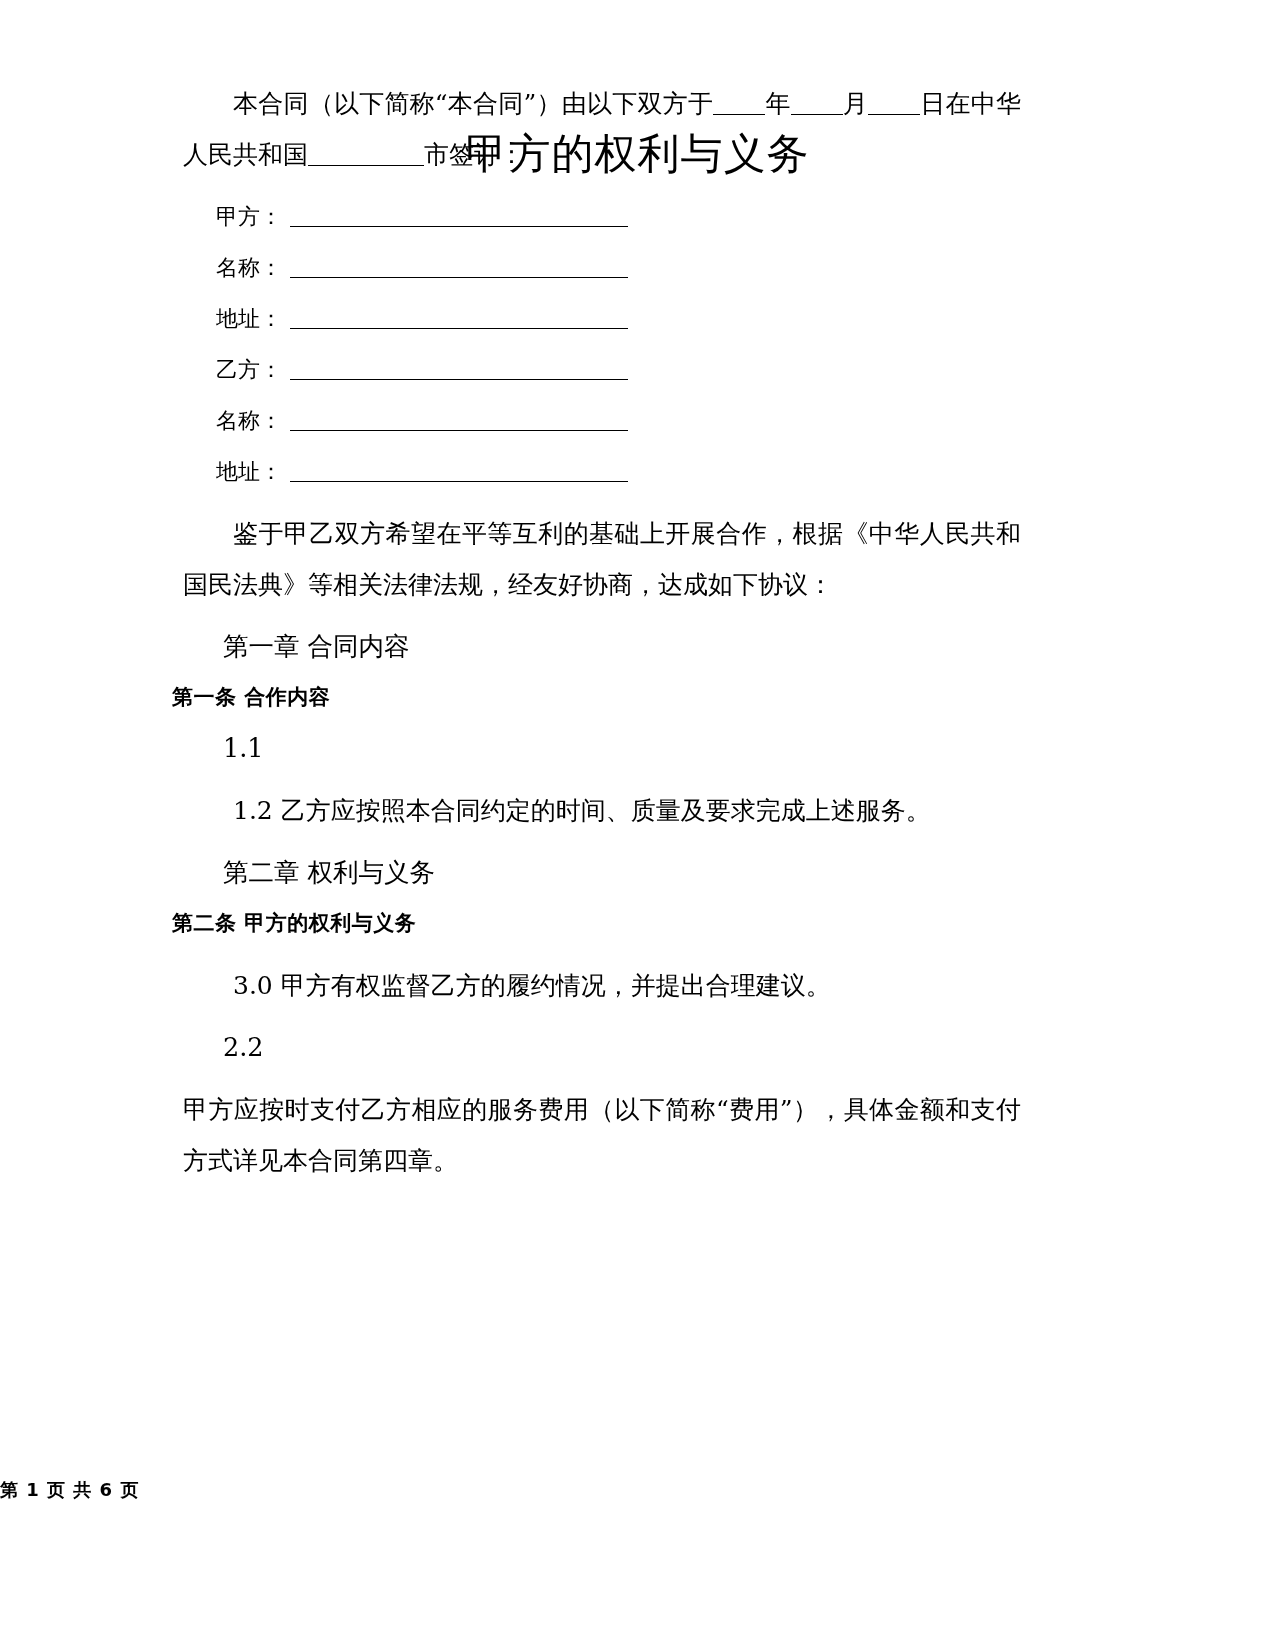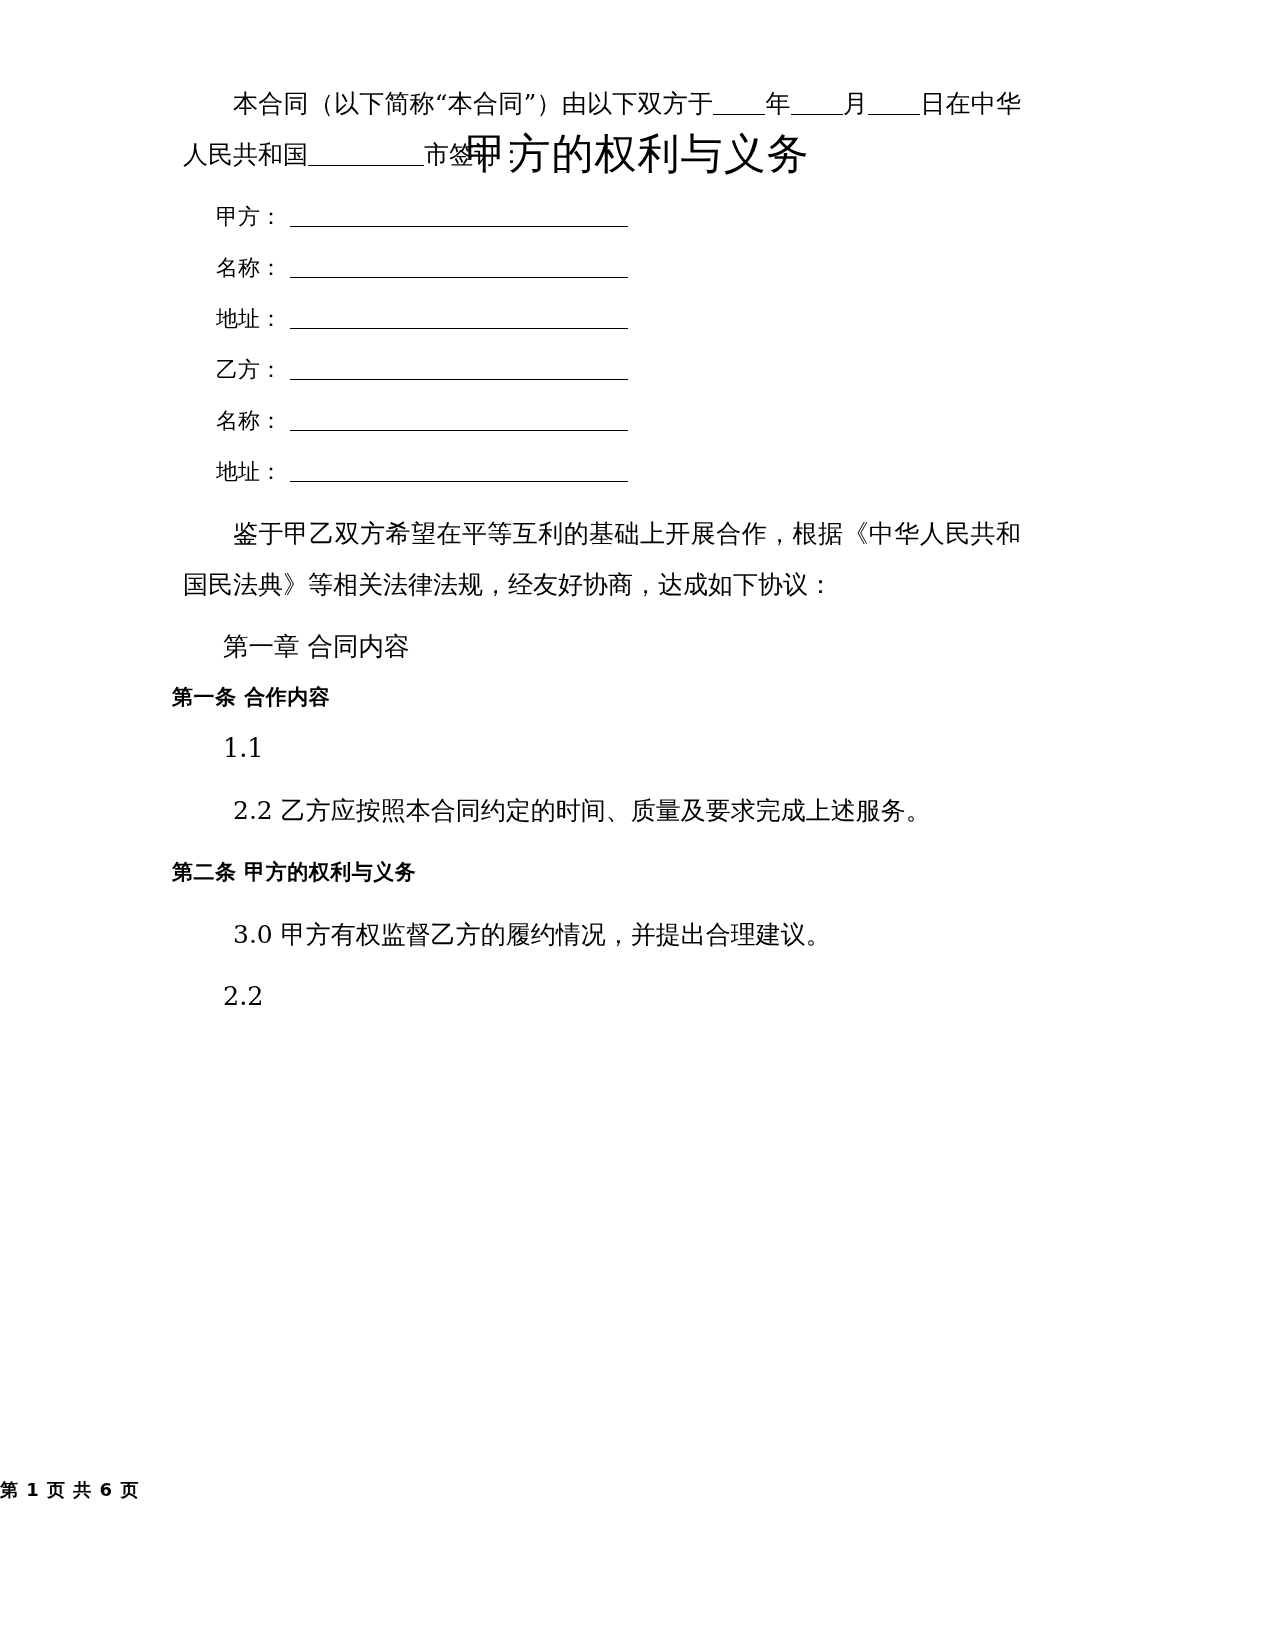--- a/index.html
+++ b/index.html
@@ -135,27 +135,29 @@
 
     <p class="para indent">鉴于甲乙双方希望在平等互利的基础上开展合作，根据《中华人民共和国民法典》等相关法律法规，经友好协商，达成如下协议：</p>
 
     <p class="heading-chapter">第一章  合同内容</p>
 
     <p class="heading-article">第一条  合作内容</p>
 
     <p class="num-only">1.1</p>
 
 
-    <p class="para indent">2.2  乙方应按照本合同约定的时间、质量及要求完成上述服务。</p>
+    <p class="para indent">1.2  乙方应按照本合同约定的时间、质量及要求完成上述服务。</p>
 
+    <p class="heading-chapter">第二章  权利与义务</p>
 
     <p class="heading-article">第二条  甲方的权利与义务</p>
 
     <p class="para indent">3.0  甲方有权监督乙方的履约情况，并提出合理建议。</p>
 
     <p class="num-only">2.2</p>
 
+    <p class="para flush">甲方应按时支付乙方相应的服务费用（以下简称“费用”），具体金额和支付方式详见本合同第四章。</p>
 
   </div>
 
   <div class="footer">第 1 页 共 6 页</div>
 
 </div>
 
 </body></html>

